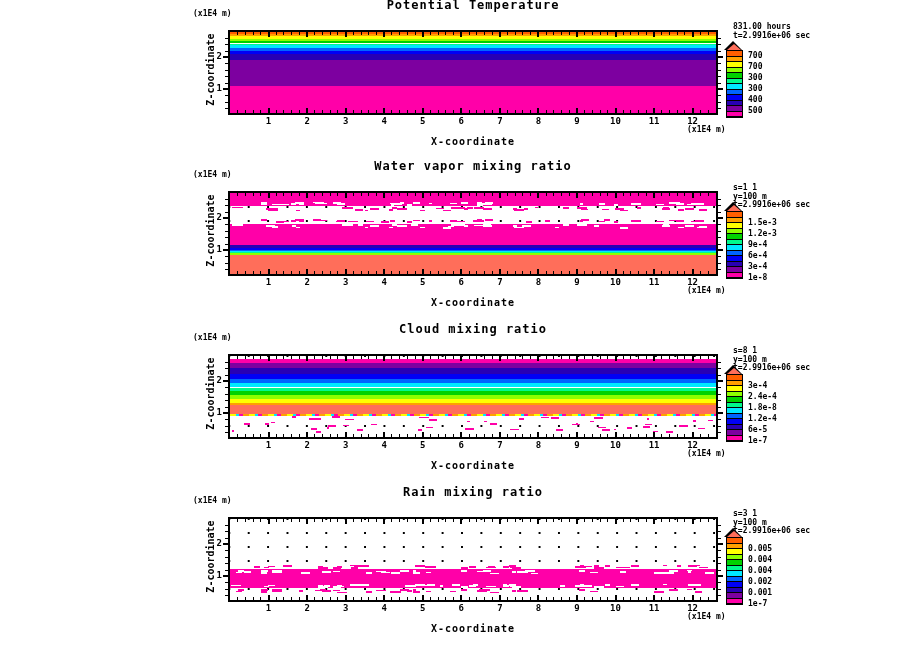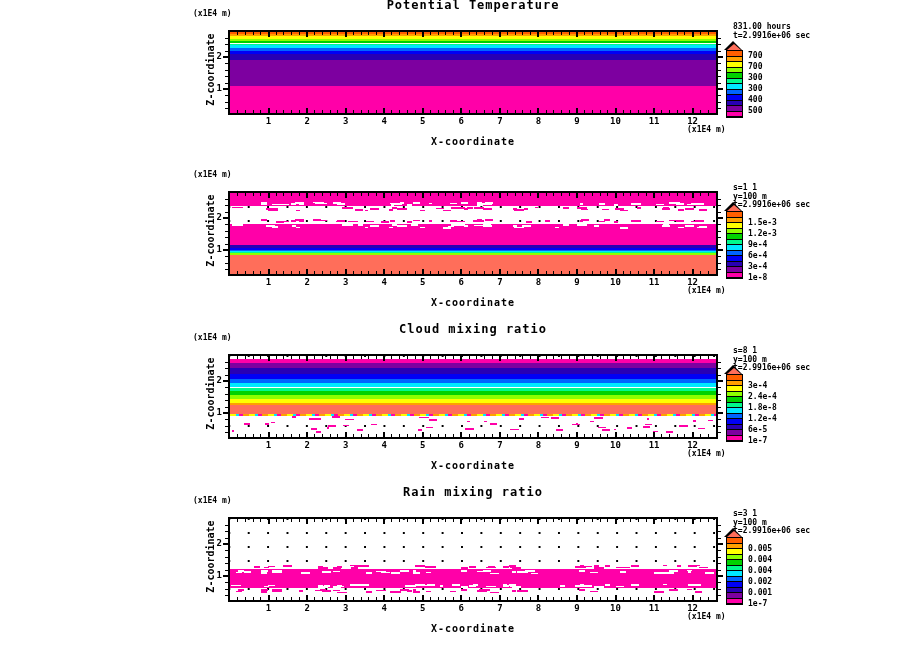--- a/index.html
+++ b/index.html
@@ -244,20 +244,21 @@
         <div class="cb-band" style="top: 60.5px; background: rgb(255, 0, 168);"></div>
       </div>
       <div class="cb-label" style="top: 51px;">700</div>
       <div class="cb-label" style="top: 62px;">700</div>
       <div class="cb-label" style="top: 73px;">300</div>
       <div class="cb-label" style="top: 84px;">300</div>
       <div class="cb-label" style="top: 95px;">400</div>
       <div class="cb-label" style="top: 106px;">500</div>
     </div>
     <div class="panel" style="top: 161px;">
+      <div class="title">Water vapor mixing ratio</div>
       <div class="yunits">(x1E4 m)</div>
       <div class="ylabel">Z-coordinate</div>
       <div class="plot">
         <div class="band" style="top: 0px; height: 13.365px; background: rgb(255, 0, 168);"></div>
         <div class="band" style="top: 30.537px; height: 20.979px; background: rgb(255, 0, 168);"></div>
         <div class="band" style="top: 51.516px; height: 3.321px; background: rgb(40, 0, 180);"></div>
         <div class="band" style="top: 54.837px; height: 1.944px; background: rgb(0, 0, 245);"></div>
         <div class="band" style="top: 56.781px; height: 0.972px; background: rgb(0, 100, 255);"></div>
         <div class="band" style="top: 57.753px; height: 1.458px; background: rgb(0, 232, 255);"></div>
         <div class="band" style="top: 59.211px; height: 0.972px; background: rgb(0, 250, 140);"></div>

